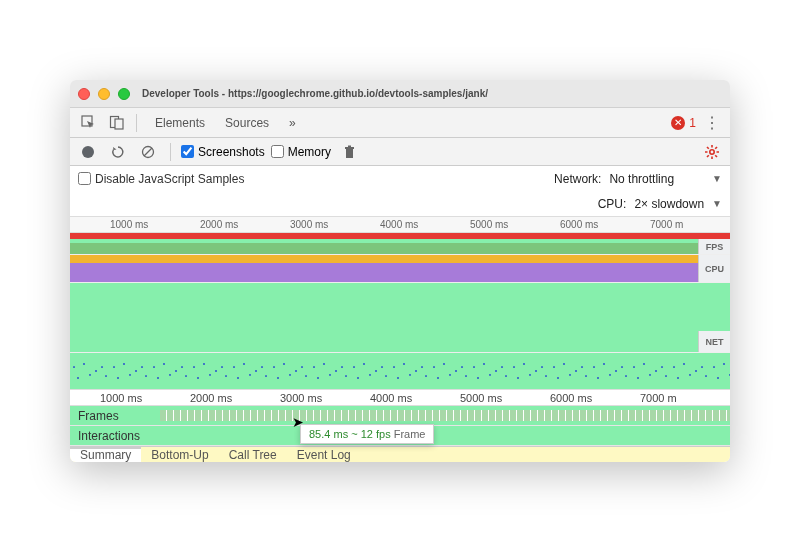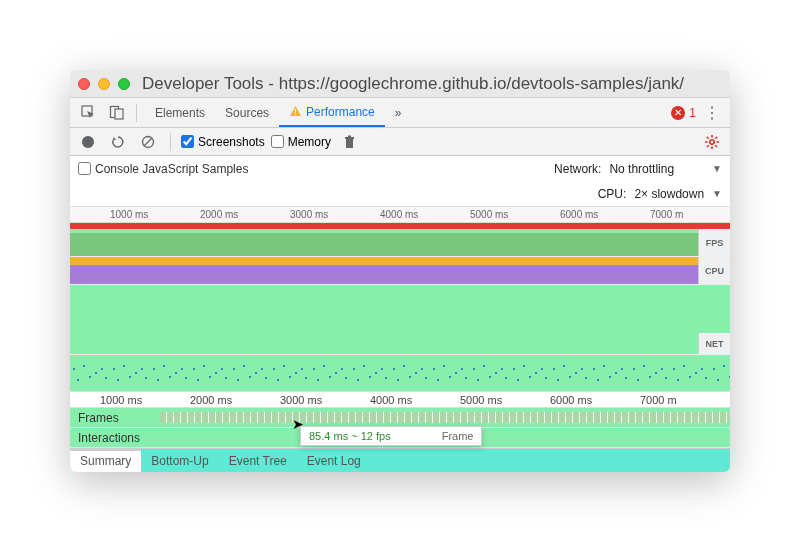--- a/index.html
+++ b/index.html
@@ -26,21 +26,21 @@
   display: flex;
   align-items: center;
   padding: 0 8px;
   border-bottom: 1px solid #d0d0d0;
 }
 .traffic { display: flex; gap: 8px; margin-right: 12px; }
 .dot { width: 12px; height: 12px; border-radius: 50%; }
 .dot.red { background: #ff5f57; border: 0.5px solid #e14440; }
 .dot.yellow { background: #ffbd2e; border: 0.5px solid #dfa023; }
 .dot.green { background: #28c940; border: 0.5px solid #1dac2c; }
-.title { color: #4a4a4a; font-size: 17px; white-space: nowrap; overflow: hidden; text-overflow: ellipsis; }
+.title { color: #4a4a4a; font-size: 10px; white-space: nowrap; overflow: hidden; text-overflow: ellipsis; font-weight: bold; }
 
 .tabbar {
   height: 30px;
   background: #f3f3f3;
   border-bottom: 1px solid #ccc;
   display: flex;
   align-items: center;
   padding: 0 6px;
   gap: 4px;
 }
@@ -94,21 +94,21 @@
   position: relative;
   font-size: 10px;
   color: #666;
 }
 .ruler .tick { position: absolute; top: 2px; }
 
 .overview { position: relative; }
 .redbar { height: 6px; background: #e53935; }
 .lane { position: relative; height: 20px; border-bottom: 1px solid #eee; }
 .lane-label { position: absolute; right: 0; top: 0; bottom: 0; width: 32px; background: #eef0f2; color: #666; font-size: 9px; font-weight: bold; display: flex; align-items: center; justify-content: center; border-left: 1px solid #ccc; }
-.fps-lane { height: 28px; }
+.fps-lane { height: 16px; }
 .fps-fill { position: absolute; left:0; right:32px; top:4px; bottom:0; background: linear-gradient(to right, #7cc57c 0%, #7cc57c 100%); }
 .cpu-lane { height: 28px; }
 .cpu-fill { position: absolute; left:0; right:32px; top:0; bottom:0;
   background:
     linear-gradient(to bottom, #f2b430 0%, #f2b430 30%, #a77bd9 30%, #a77bd9 100%);
 }
 .net-lane { height: 22px; margin-top: 48px; }
 .main-scatter {
   height: 36px; position: relative; overflow: hidden;
   background:
@@ -139,26 +139,26 @@
 .frames-fill {
   position: absolute; left: 90px; right: 0; top: 4px; bottom: 4px;
   background: repeating-linear-gradient(to right, #a8d8a8 0, #a8d8a8 6px, #fff 6px, #fff 7px);
 }
 .tooltip {
   position: absolute; left: 230px; top: -2px;
   background: #fff; border: 1px solid #ccc; box-shadow: 0 2px 6px rgba(0,0,0,0.2);
   padding: 3px 8px; font-size: 11px; white-space: nowrap; z-index: 10;
 }
 .tooltip .grn { color: #2e8b2e; }
-.tooltip .gry { color: #666; margin-left: 48px; }
+.tooltip .gry { color: #666; }
 .cursor-ptr { position: absolute; left: 222px; top: -12px; font-size: 14px; z-index: 11; color:#000; }
 
 .bottom-tabs {
-  height: 24px;
-  background: #5eead4;
+  height: 16px;
+  background: #fef9c3;
   border-top: 1px solid #ccc;
   display: flex;
   align-items: center;
 }
 .btab { padding: 0 10px; height: 100%; display: flex; align-items: center; color: #555; cursor: pointer; }
 .btab.active { background: #fff; border-top: 2px solid #ccc; margin-top:-1px; }
 
 svg { display: block; }
 </style>
 </head>
@@ -189,30 +189,20 @@
         </svg>
     </div>
     <div class="sep"></div>
     <div class="tabs">
       <div class="tab">
           <span>Elements</span>
         </div>
       <div class="tab">
           <span>Sources</span>
         </div>
-      <div class="tab active">
-        <span class="warn-icon">
-          <svg width="13" height="13" viewBox="0 0 13 13">
-              <path d="M6.5 1 L12 11 L1 11 Z" fill="#f2b430"></path>
-              <rect x="6" y="4" width="1" height="4" fill="#fff"></rect>
-              <rect x="6" y="9" width="1" height="1" fill="#fff"></rect>
-            </svg>
-        </span>
-        <span>Performance</span>
-      </div>
       <div class="tab">
           <span>»</span>
         </div>
     </div>
     <div class="spacer"></div>
     <div class="err-badge">
       <div class="circ">✕</div>
       <span>1</span>
     </div>
     <div class="icon-btn more-v">⋮</div>
@@ -265,21 +255,21 @@
             <line x1="11.2" y1="4.8" x2="13" y2="3"></line>
           </g>
         </svg>
     </div>
   </div>
 
   <div class="options">
     <div class="opt-row">
       <label class="chk">
         <input type="checkbox" style="">
-        <span class="lbl">Console JavaScript Samples</span>
+        <span class="lbl">Disable JavaScript Samples</span>
       </label>
       <div class="right-group">
         <span class="k">Network:</span>
         <span class="v">No throttling</span>
         <span class="tri-down" style="margin-left:30px">▼</span>
       </div>
     </div>
     <div class="opt-row">
       <div class="right-group">
         <span class="k">CPU:</span>
@@ -340,20 +330,20 @@
   </div>
 
   <div class="bottom-tabs">
     <div class="btab active">
         <span>Summary</span>
       </div>
     <div class="btab">
         <span>Bottom-Up</span>
       </div>
     <div class="btab">
-        <span>Event Tree</span>
+        <span>Call Tree</span>
       </div>
     <div class="btab">
         <span>Event Log</span>
       </div>
   </div>
 
 </div>
 
 </body></html>

